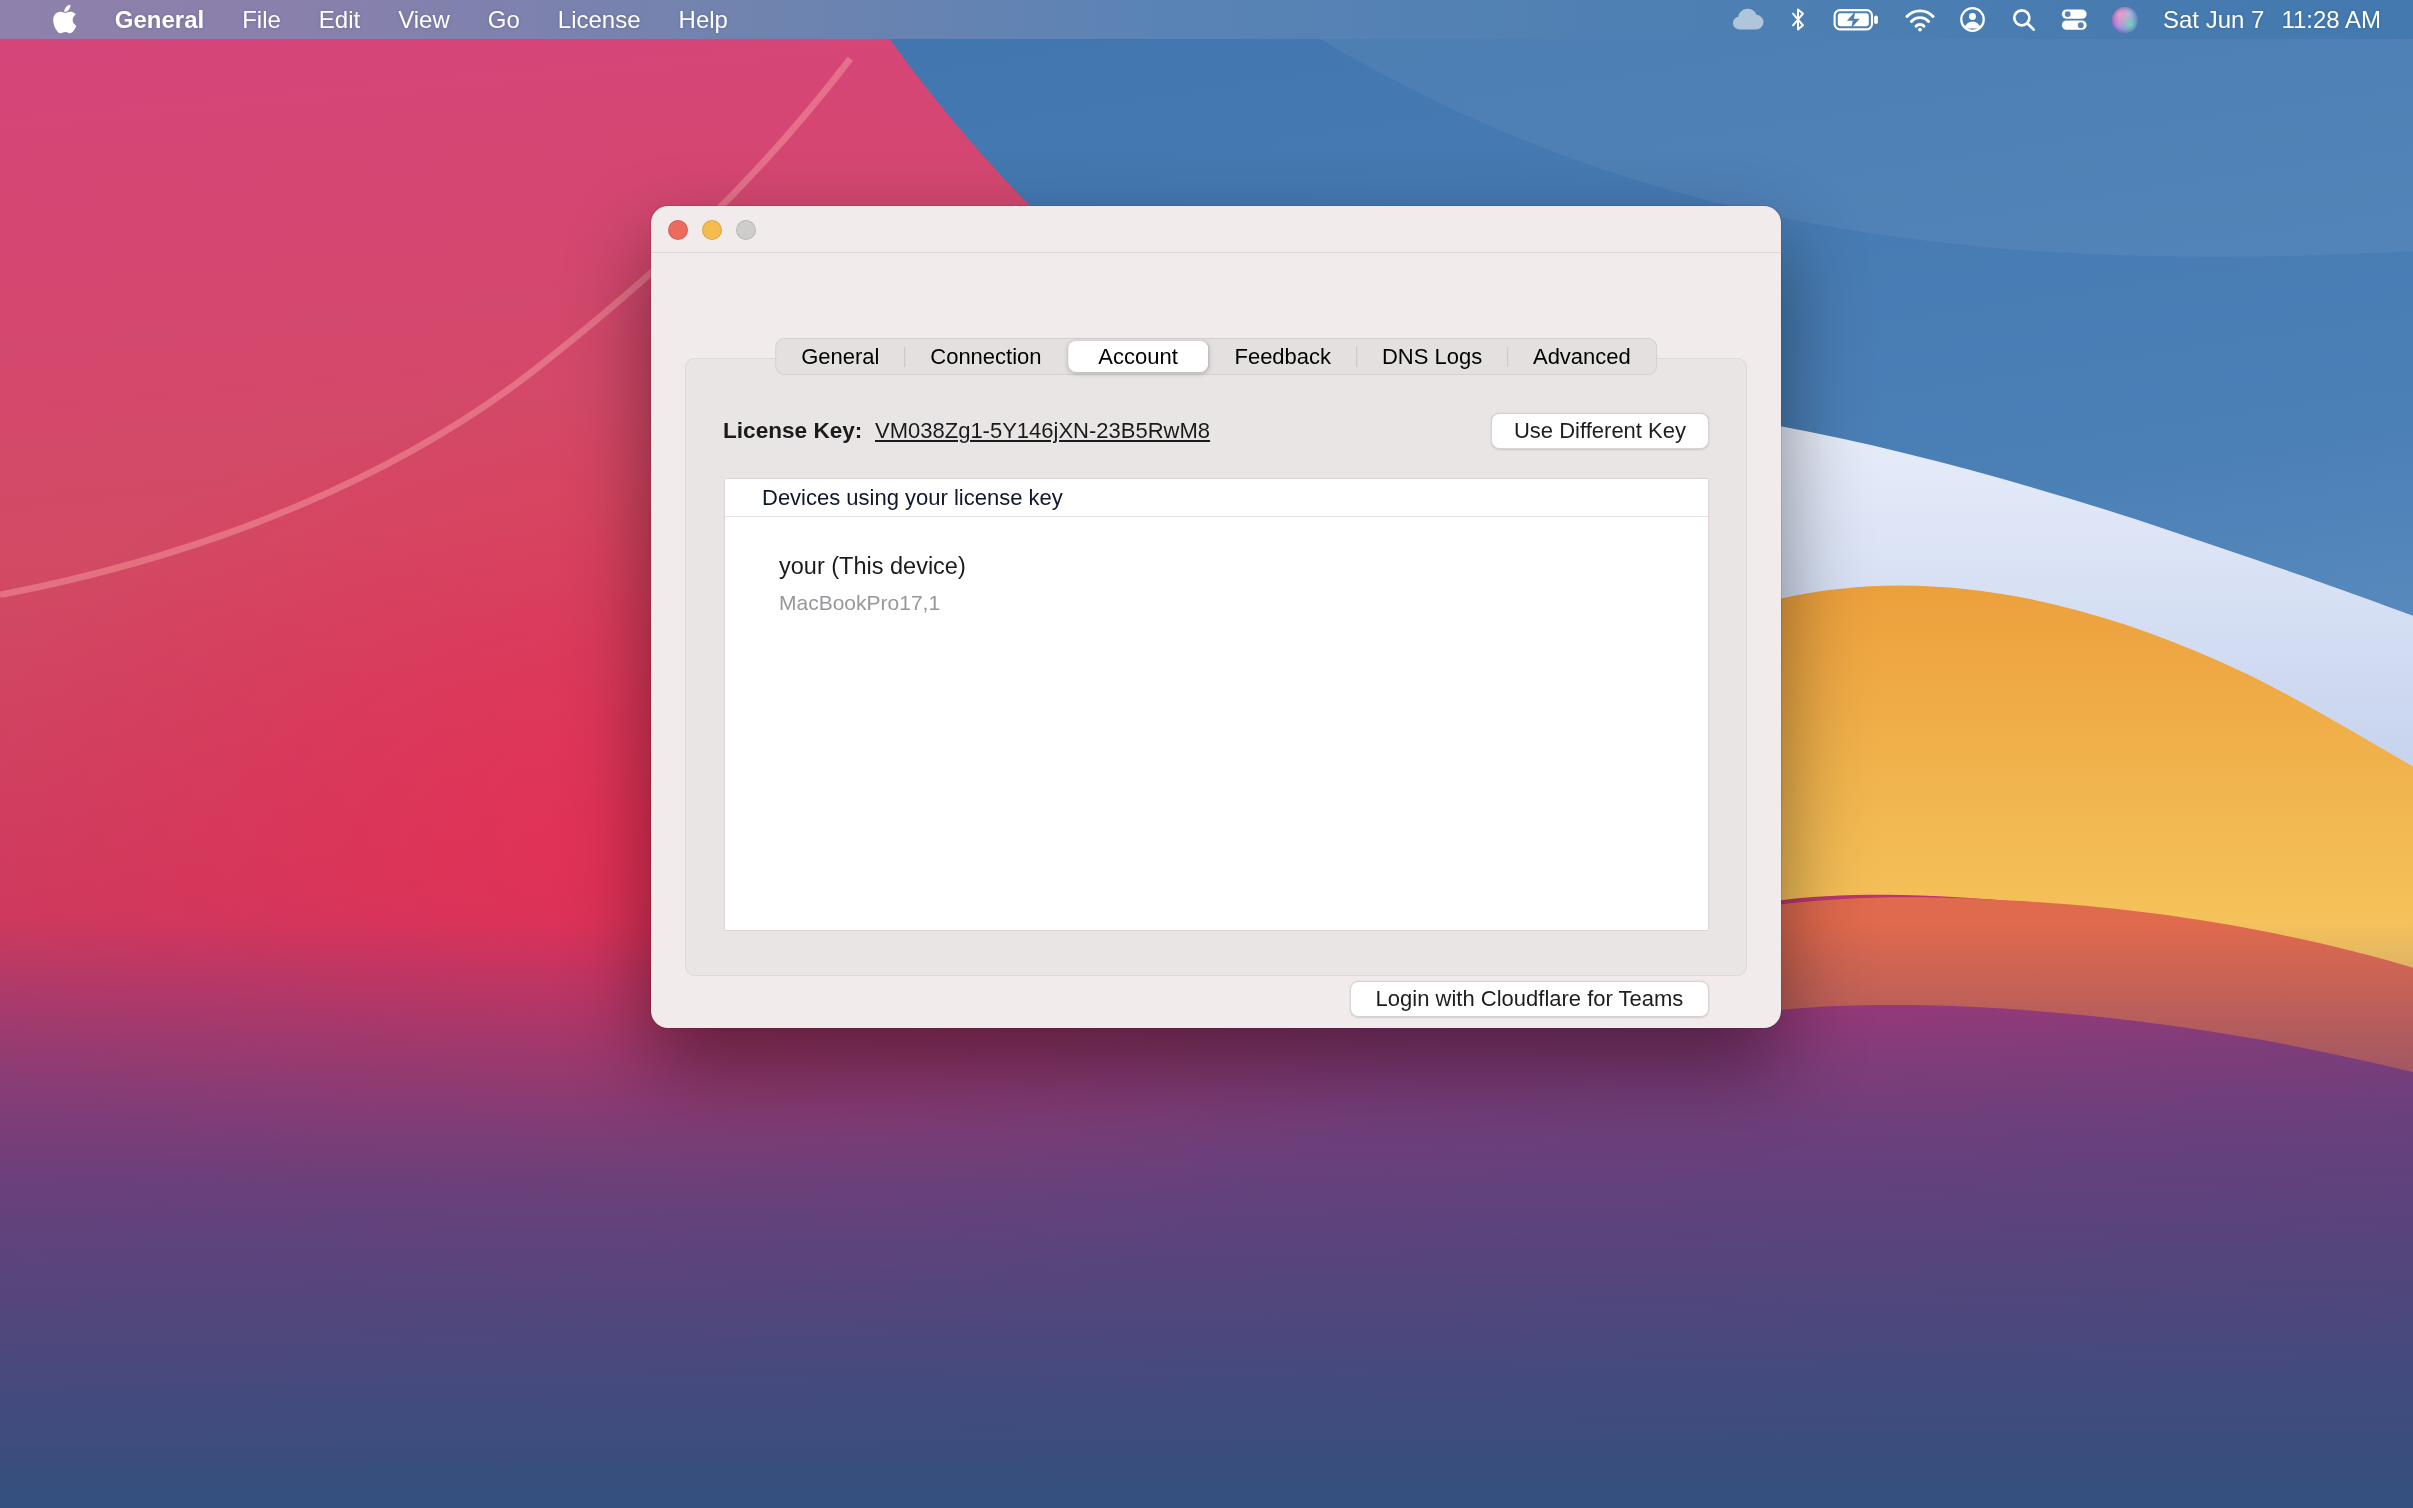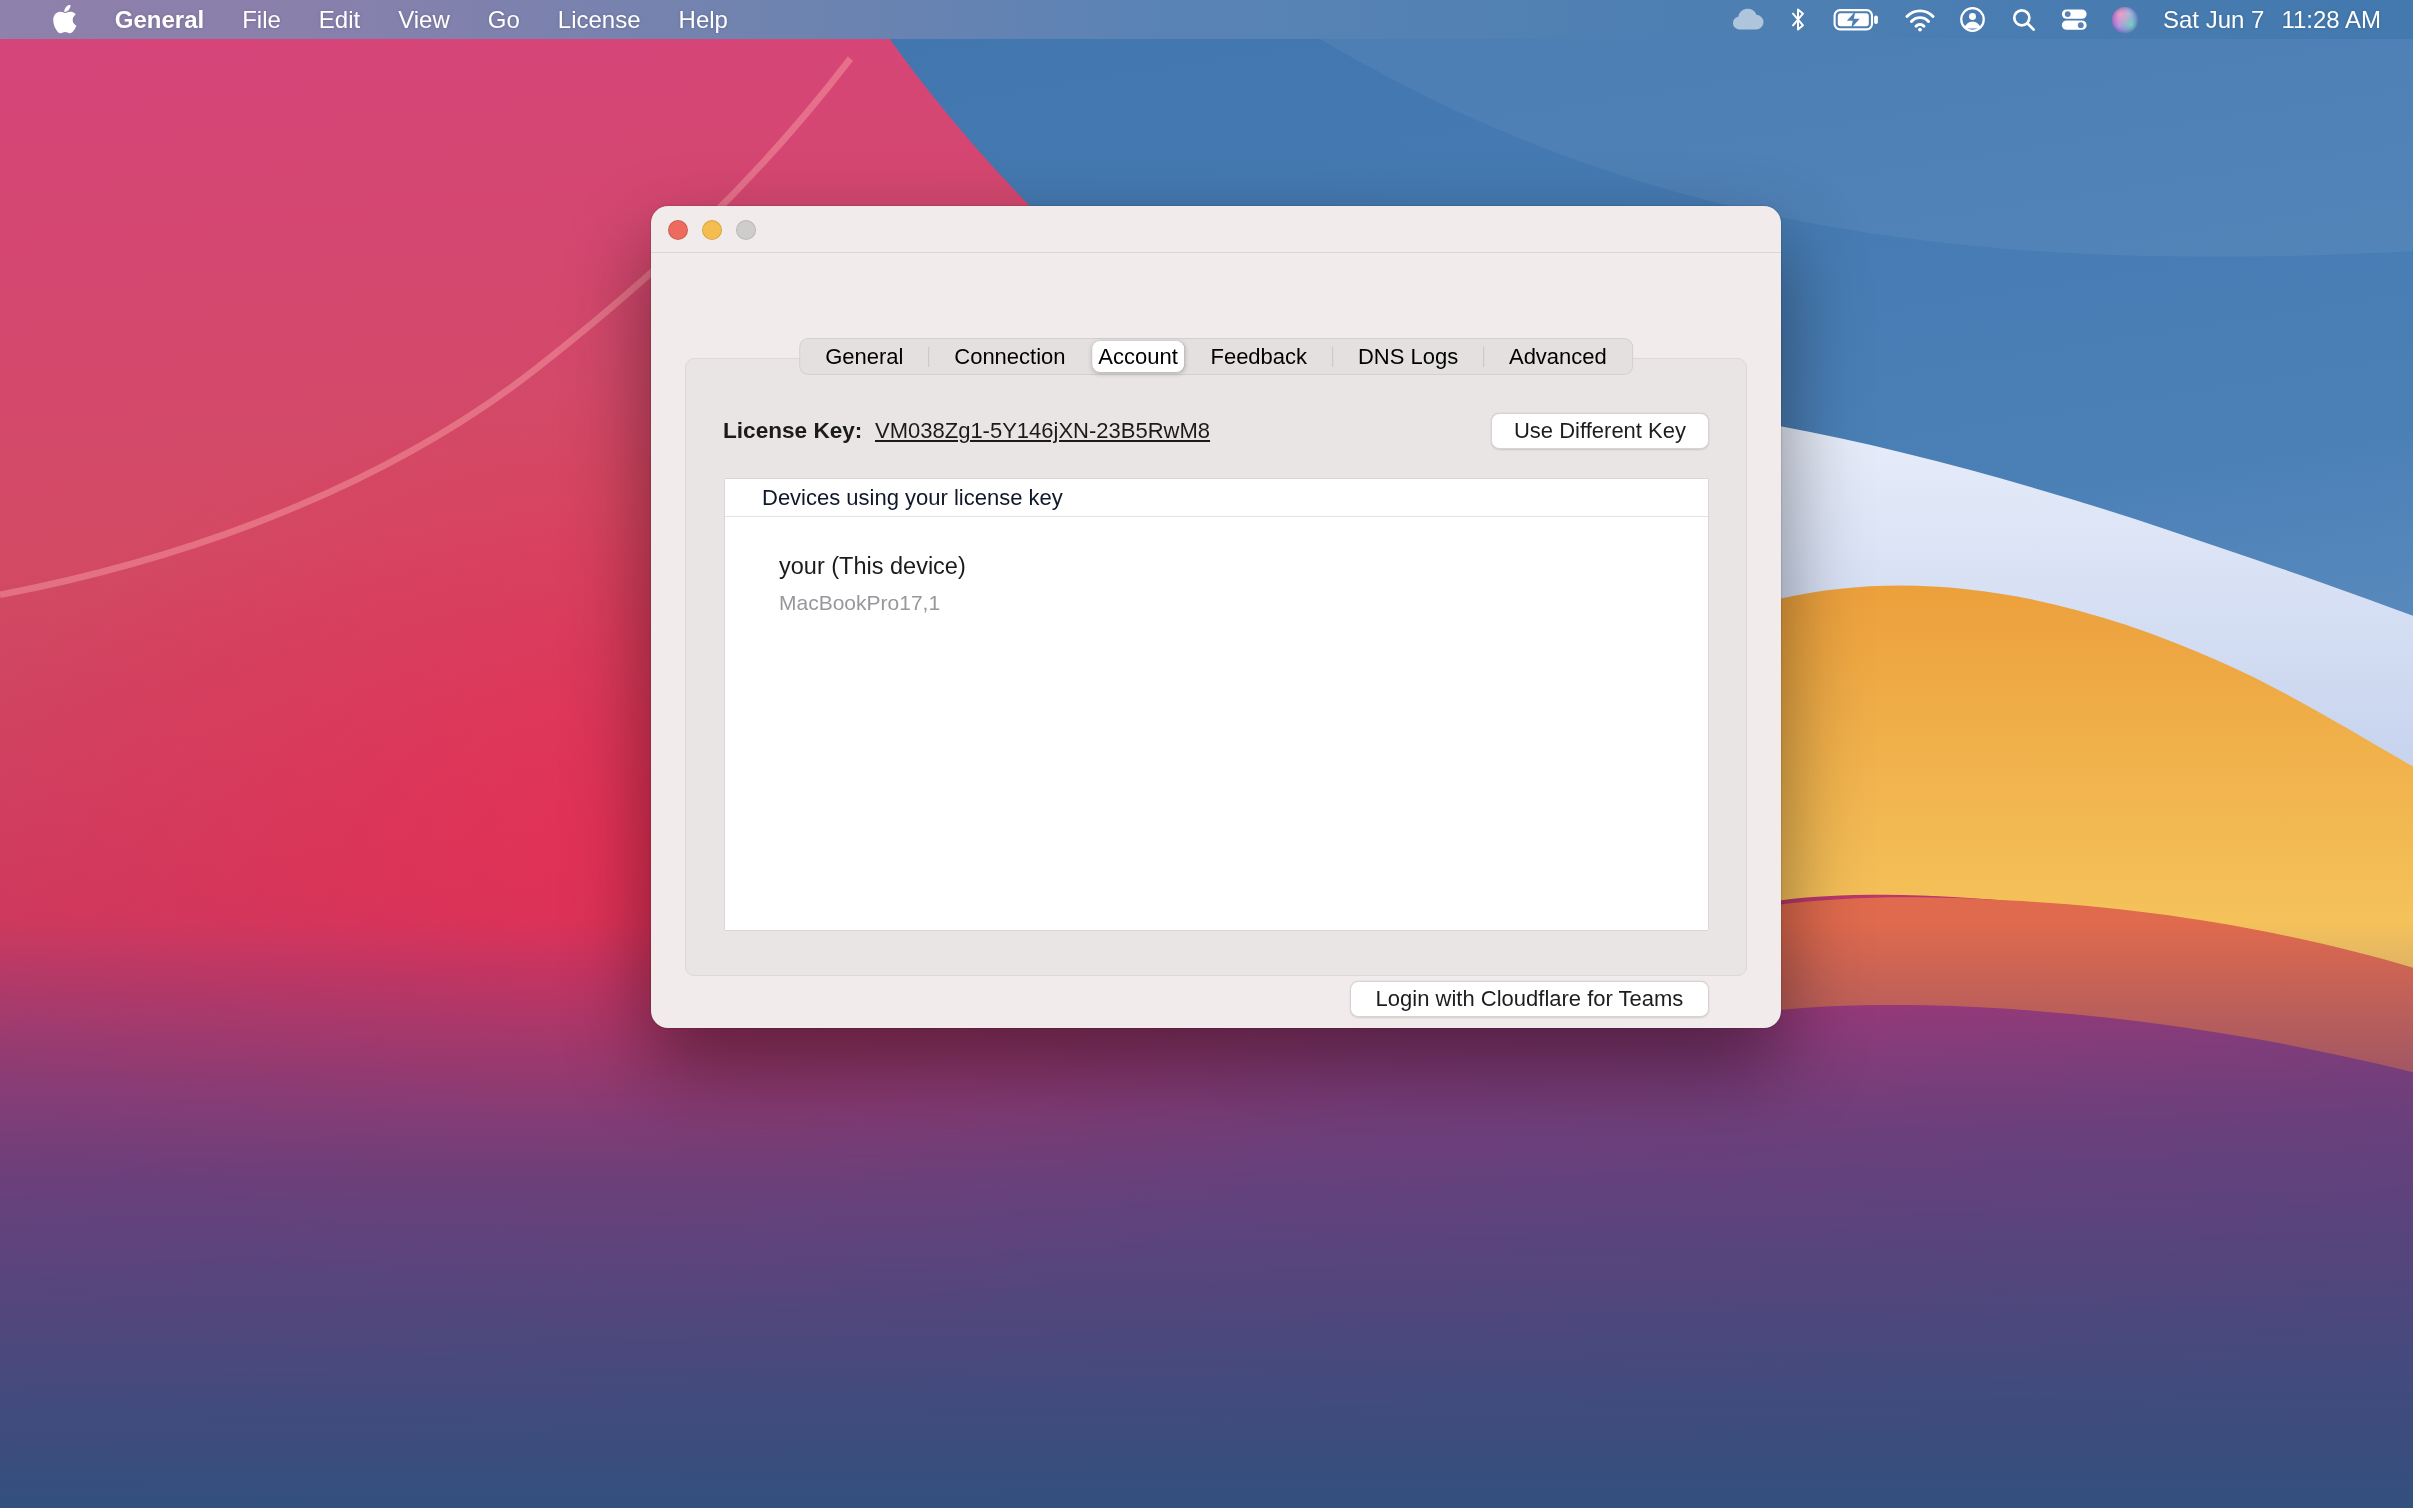--- a/index.html
+++ b/index.html
@@ -73,21 +73,21 @@
     border: 0.8px solid rgba(0,0,0,0.07);
     border-radius: 9.2px;
   }
   .tab {
     display: flex; align-items: center;
     padding: 0 25px; font-size: 22px; color: #000000;
     border-radius: 7.5px; white-space: nowrap;
   }
   .tab.selected {
     background: #ffffff; margin: 1.7px;
-    padding: 0 6px;
+    padding: 0 30px;
     box-shadow: 0 1.7px 5px rgba(0,0,0,0.20), 0 0 0.8px rgba(0,0,0,0.12);
     font-weight: 500;
   }
   .tab-sep { width: 0.8px; background: #c9c5c4; align-self: center; height: 20px; }
 
   .license-row {
     position: absolute; left: 37px; right: 37px; top: 50px; height: 44px;
     display: flex; align-items: center;
   }
   .license-label { font-size: 22.6px; font-weight: 700; color: #1b1b1d; margin-right: 12.6px; }

